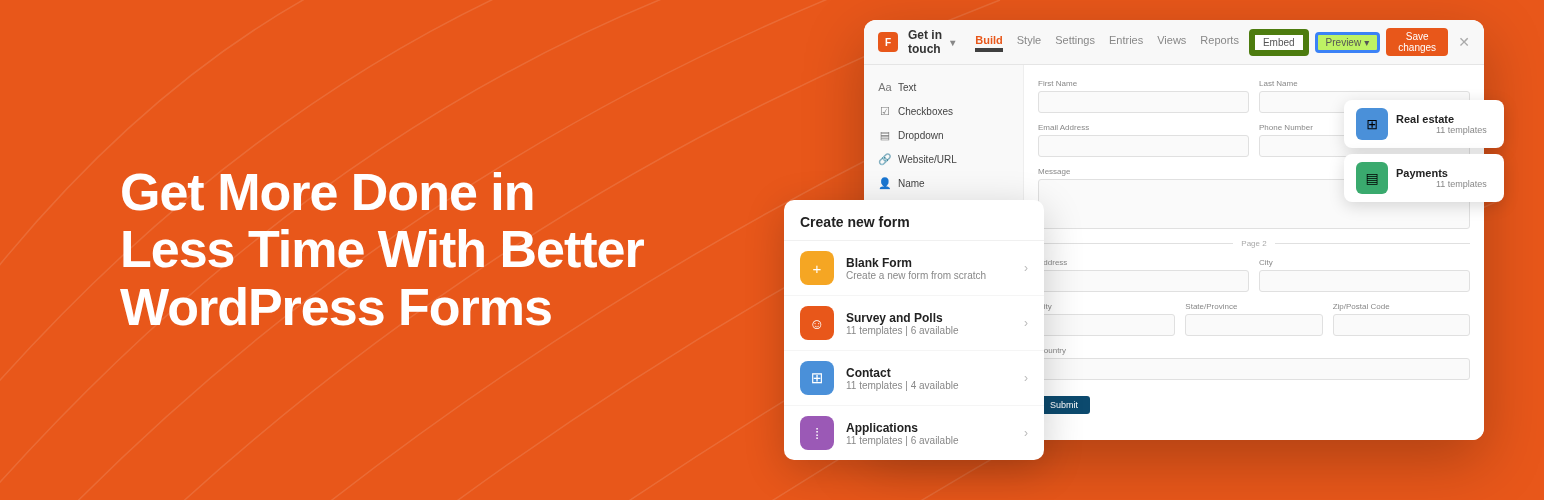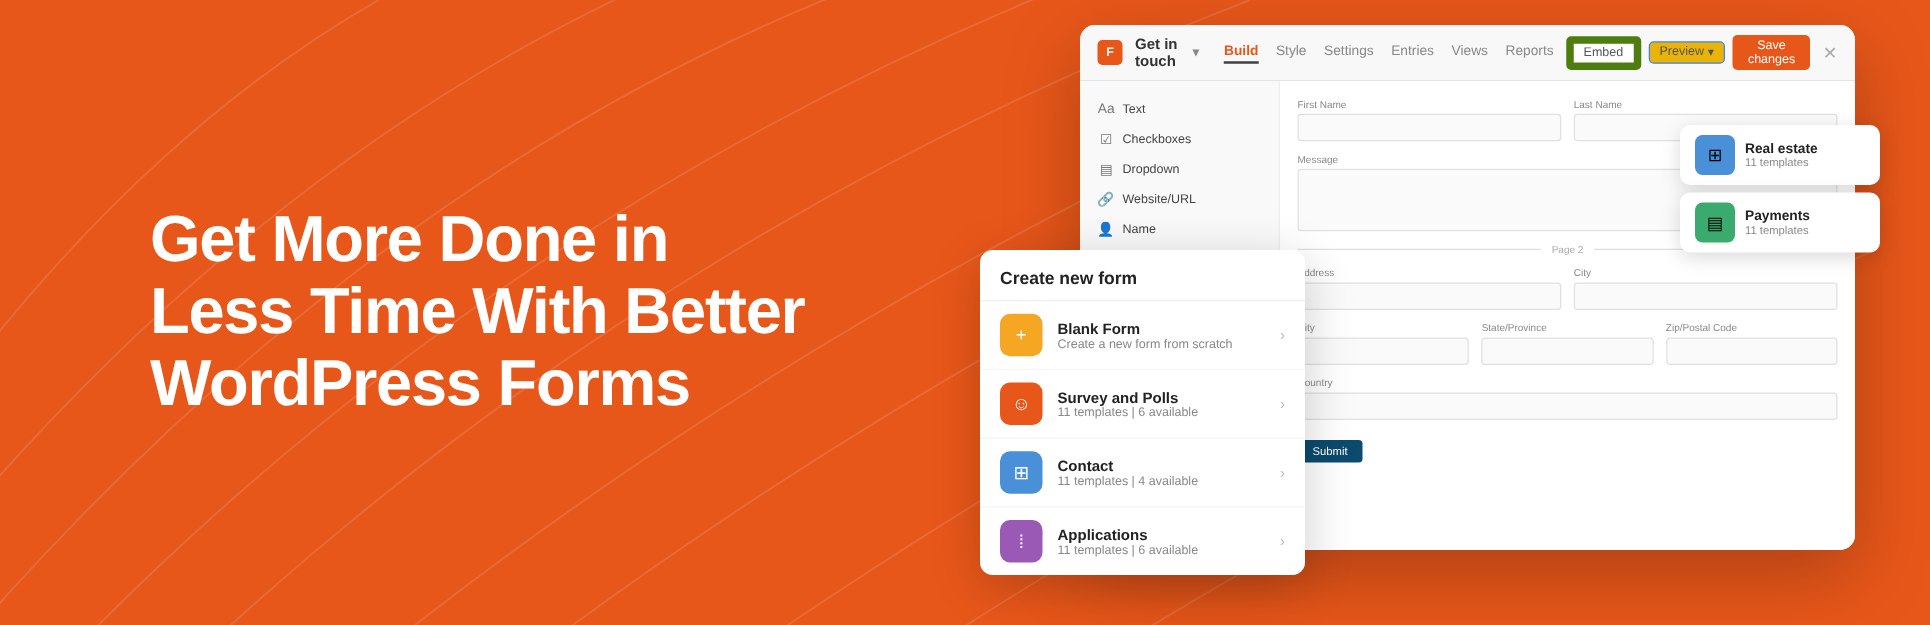--- a/index.html
+++ b/index.html
@@ -110,21 +110,21 @@
 
     .nav-tab {
       font-size: 11px;
       color: #888;
       cursor: pointer;
       padding: 2px 0;
     }
 
     .nav-tab.active {
       color: #e8571a;
-      border-bottom: 2px solid #404040;
+      border-bottom: 4px solid #404040;
       font-weight: 600;
     }
 
     .nav-actions {
       display: flex;
       align-items: center;
       gap: 6px;
     }
 
     .btn-embed {
@@ -132,25 +132,26 @@
       color: #555;
       border: 6px solid #4d7c0f;
       border-radius: 4px;
       padding: 2px 8px;
       background: white;
     }
 
     .btn-preview {
       font-size: 10px;
       color: #555;
-      border: 1px solid #3b82f6;
+      border: 3px solid #3b82f6;
       border-radius: 4px;
       padding: 2px 8px;
-      background: #eab308;
-      display: flex;
+      background: #bef264;
+      display: flex;
+      align-items: center;
       gap: 3px;
     }
 
     .btn-save {
       font-size: 10px;
       color: white;
       background: #e8571a;
       border-radius: 4px;
       padding: 3px 10px;
       border: none;
@@ -302,20 +303,21 @@
 
     .template-card-text .card-title {
       font-size: 11px;
       font-weight: 700;
       color: #222;
     }
 
     .template-card-text .card-sub {
       font-size: 9px;
       color: #888;
+      margin-left: 40px;
     }
 
     
     .create-modal {
       position: absolute;
       bottom: 20px;
       left: 0;
       width: 260px;
       background: white;
       border-radius: 10px;
@@ -492,20 +494,30 @@
               <div class="field-label">First Name</div>
               <div class="field-input"></div>
             </div>
             <div class="form-field">
               <div class="field-label">Last Name</div>
               <div class="field-input"></div>
             </div>
           </div>
           <div class="form-row">
             <div class="form-field">
+              <div class="field-label">Email Address</div>
+              <div class="field-input"></div>
+            </div>
+            <div class="form-field">
+              <div class="field-label">Phone Number</div>
+              <div class="field-input"></div>
+            </div>
+          </div>
+          <div class="form-row">
+            <div class="form-field">
               <div class="field-label">Message</div>
               <div class="field-textarea"></div>
             </div>
           </div>
 
           <div class="page-divider">
             <div class="page-divider-line"></div>
             <span class="page-divider-label">Page 2</span>
             <div class="page-divider-line"></div>
           </div>

